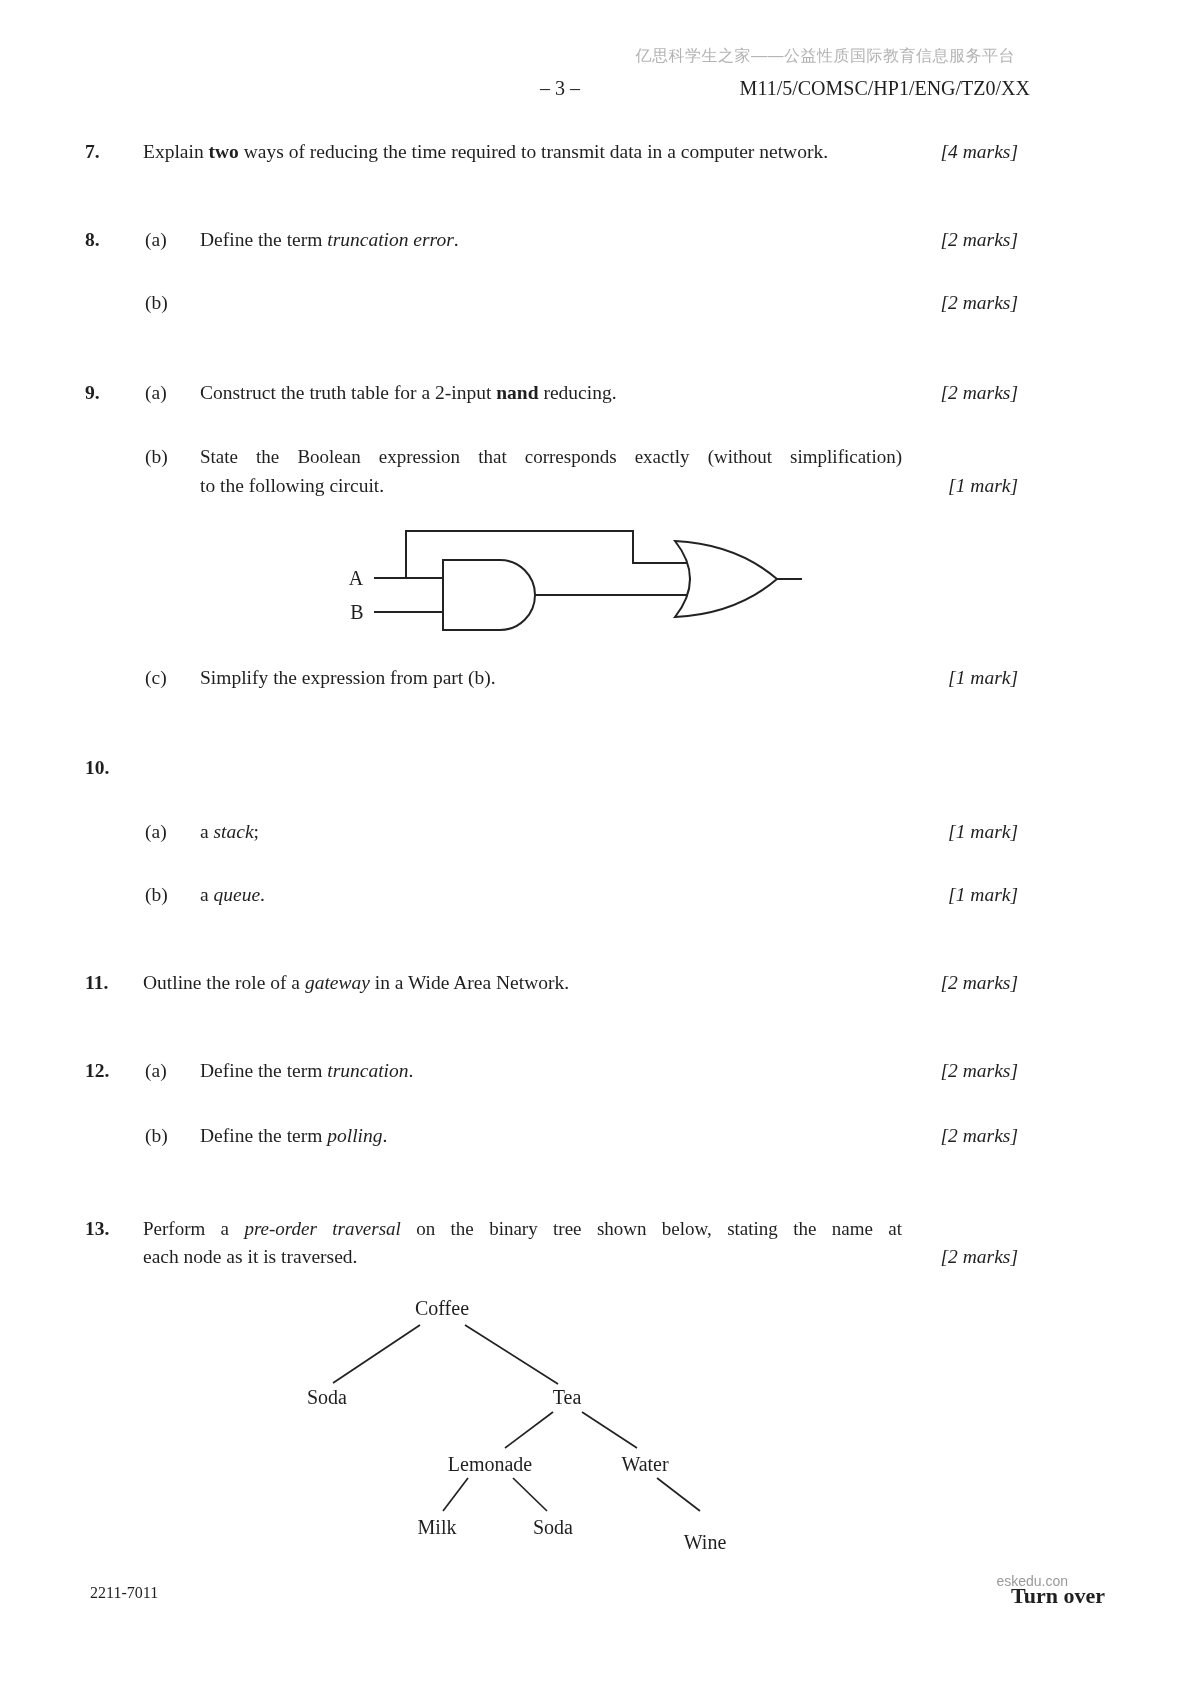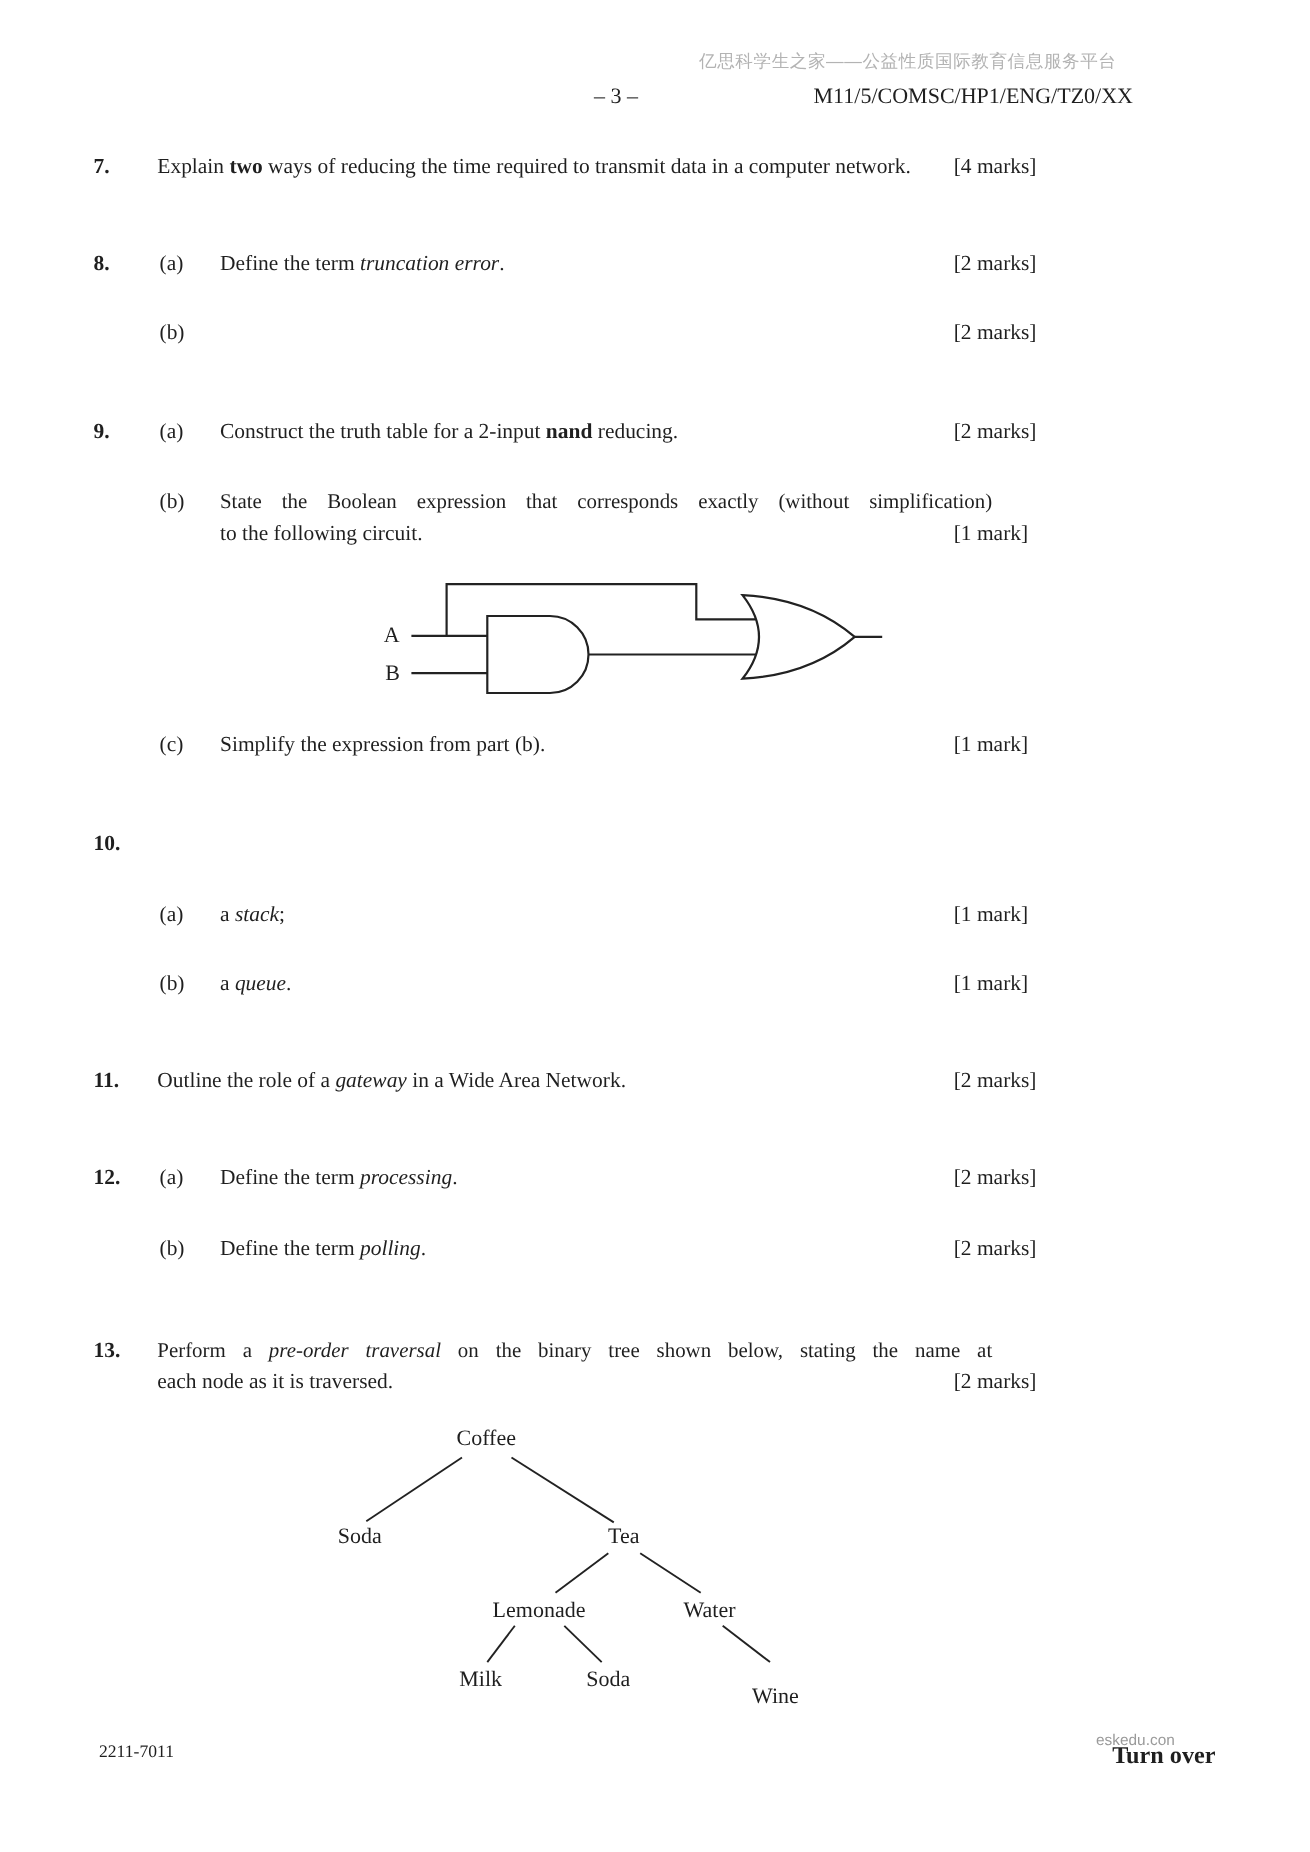--- a/index.html
+++ b/index.html
@@ -7,21 +7,21 @@
     position:relative;width:1191px;height:1684px;background:#ffffff;
     font-family:"Liberation Serif","DejaVu Serif",serif;color:#1f1f1f;
     overflow:hidden;margin:0 auto;
   }
   .row{position:absolute;left:0;top:0;width:1191px;height:30px;line-height:30px;font-size:19.5px;}
   .num{position:absolute;left:85px;font-weight:bold;}
   .lbl{position:absolute;left:145px;}
   .txt{position:absolute;left:200px;white-space:nowrap;}
   .txt-main{position:absolute;left:143px;white-space:nowrap;}
   .txt-just{position:absolute;white-space:normal;text-align:justify;text-align-last:justify;font-size:19px;}
-  .marks{position:absolute;left:867px;width:210px;text-align:left;}
+  .marks{position:absolute;left:808px;width:210px;text-align:right;font-style:italic;}
   .hdr-watermark{position:absolute;right:176px;top:46px;font-family:"Liberation Sans","DejaVu Sans",sans-serif;font-size:16px;color:#b3b3b3;letter-spacing:.5px;}
   .hdr-page{position:absolute;left:505px;top:74px;width:110px;text-align:center;font-size:20px;line-height:28px;}
   .hdr-code{position:absolute;right:161px;top:74px;font-size:20px;line-height:28px;}
   .footer-ref{position:absolute;left:90px;top:1579px;font-size:16px;line-height:28px;}
   .footer-watermark{position:absolute;right:123px;top:1569px;font-family:"Liberation Sans","DejaVu Sans",sans-serif;font-size:14px;color:#9a9a9a;line-height:24px;}
   .footer-turn{position:absolute;right:86px;top:1581px;font-size:22px;font-weight:bold;line-height:30px;}
   em{font-style:italic;}
   b{font-weight:bold;}
   .diagram{position:absolute;}
   .dlabel{position:absolute;transform:translate(-50%,-50%);font-size:20px;line-height:22px;white-space:nowrap;}
@@ -108,21 +108,21 @@
 
   <div class="row" style="top:968px;">
     <span class="num">11.</span>
     <span class="txt-main"><span>Outline the role of a </span><em>gateway</em><span> in a Wide Area Network.</span></span>
     <span class="marks">[2 marks]</span>
   </div>
 
   <div class="row" style="top:1056px;">
     <span class="num">12.</span>
     <span class="lbl">(a)</span>
-    <span class="txt"><span>Define the term </span><em>processing</em><span>.</span></span>
+    <span class="txt"><span>Define the term </span><em>truncation</em><span>.</span></span>
     <span class="marks">[2 marks]</span>
   </div>
   <div class="row" style="top:1121px;">
     <span class="lbl">(b)</span>
     <span class="txt"><span>Define the term </span><em>polling</em><span>.</span></span>
     <span class="marks">[2 marks]</span>
   </div>
 
   <div class="row" style="top:1214px;">
     <span class="num">13.</span>

